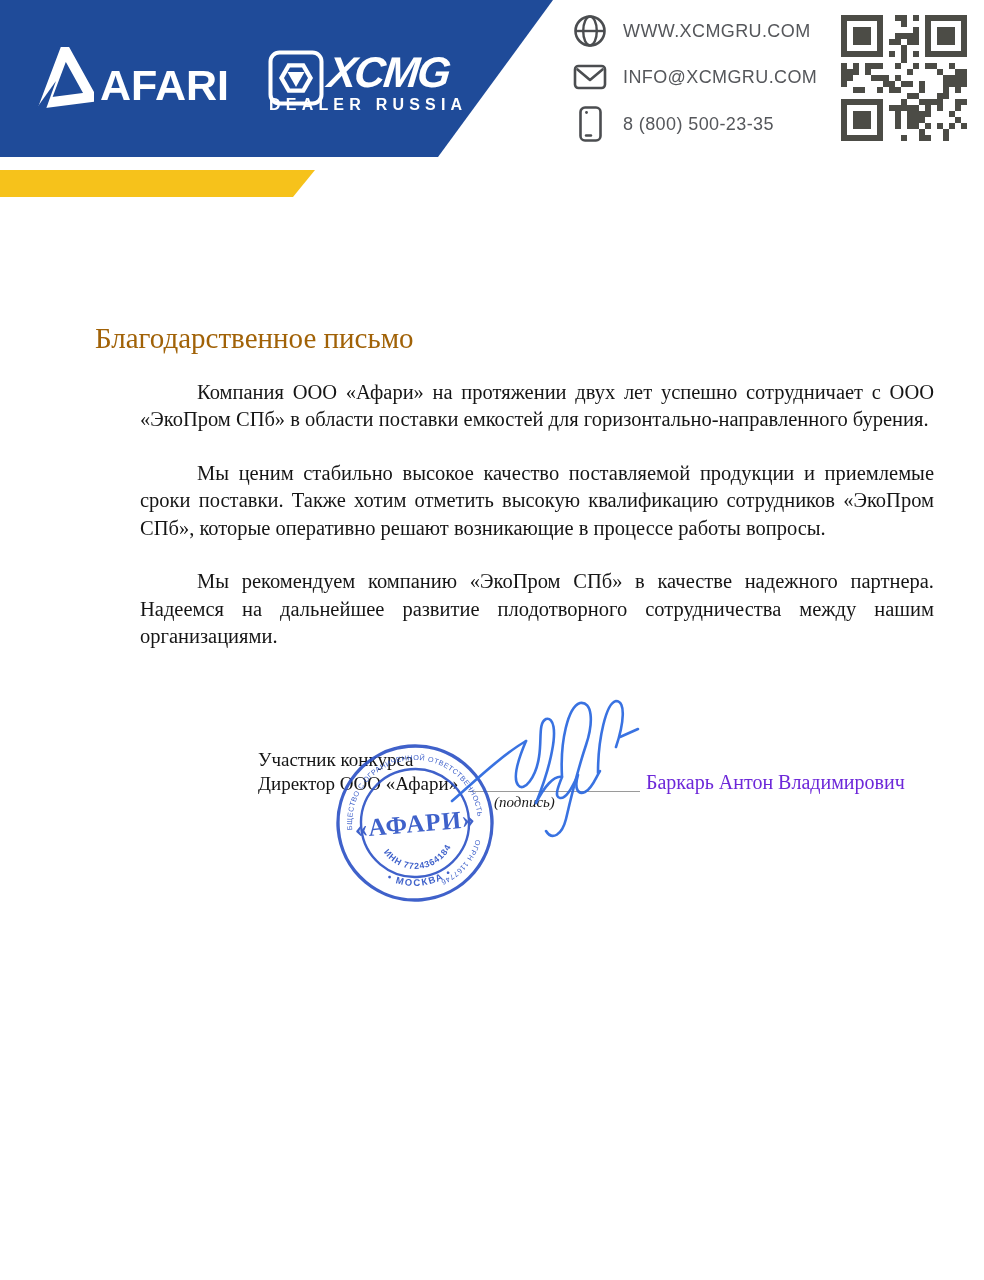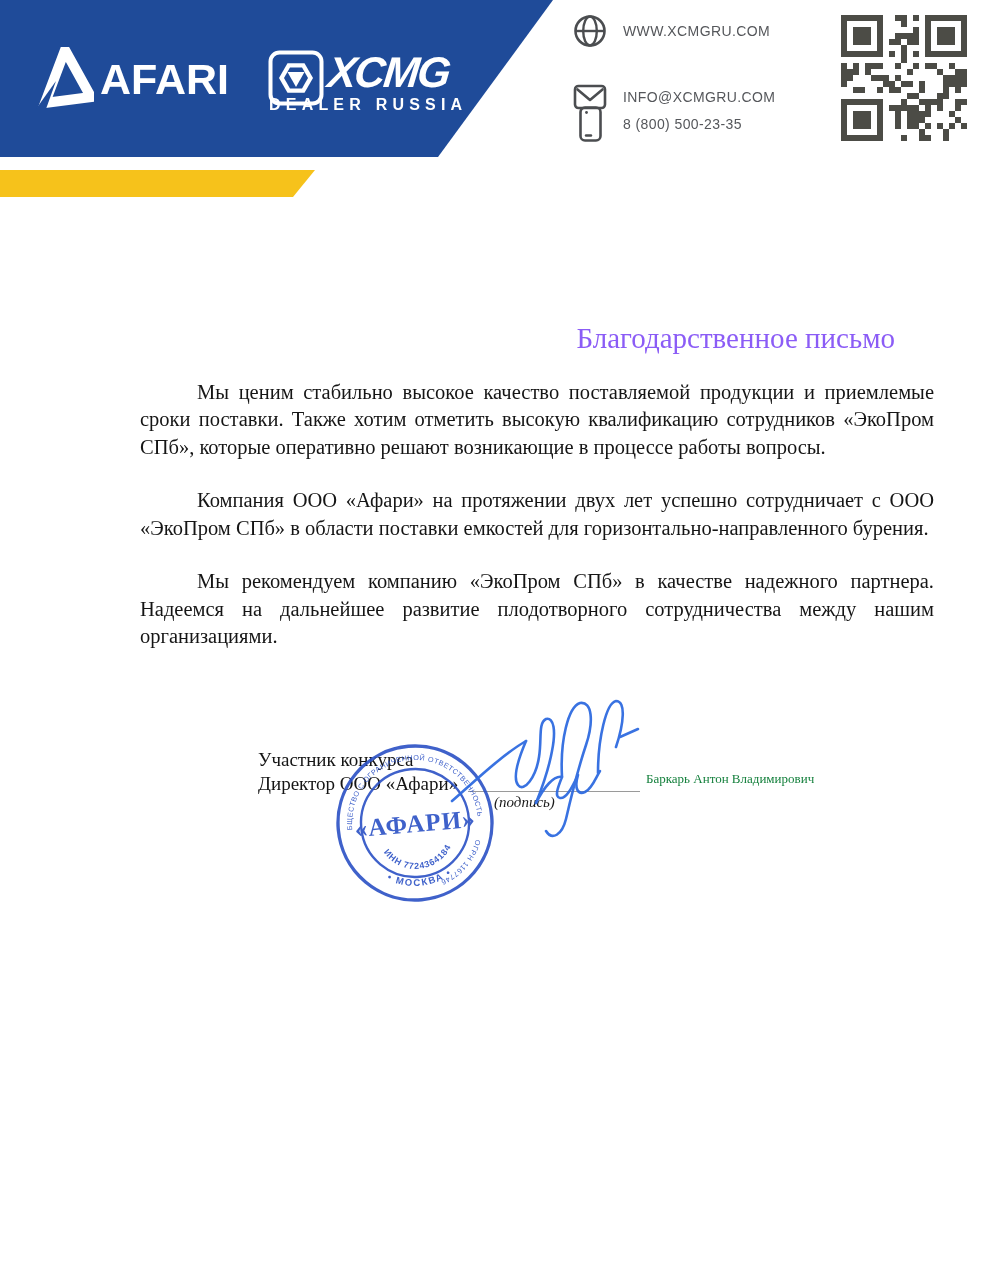--- a/index.html
+++ b/index.html
@@ -6,52 +6,52 @@
   #page{position:relative;width:984px;height:1280px;background:#ffffff;overflow:hidden;
         font-family:"Liberation Sans",sans-serif;}
 
   
   .banner{position:absolute;left:0;top:0;width:600px;height:157px;background:#1f4b99;
           clip-path:polygon(0 0,553px 0,438px 157px,0 157px);}
   .stripe{position:absolute;left:0;top:170px;width:330px;height:27px;background:#f6c21b;
           clip-path:polygon(0 0,315px 0,293px 27px,0 27px);}
 
   .afari-icon{position:absolute;left:36px;top:47px;}
-  .afari-word{position:absolute;left:100px;top:49px;font-size:43px;font-weight:700;color:#fff;
+  .afari-word{position:absolute;left:100px;top:55px;font-size:43px;font-weight:700;color:#fff;
               letter-spacing:0px;line-height:60px;}
   .xcmg-icon{position:absolute;left:268px;top:50px;}
   .xcmg-word{position:absolute;left:328px;top:44px;font-size:43px;font-weight:800;color:#fff;
              font-style:italic;transform:skewX(-6deg);letter-spacing:-2px;line-height:56px;}
   .xcmg-tag{position:absolute;left:269px;top:96px;font-size:16px;font-weight:700;color:#fff;
             letter-spacing:5.2px;white-space:nowrap;}
 
   .contact-row{position:absolute;left:572px;display:flex;align-items:center;gap:15px;height:36px;}
-  .contact-row .txt{font-size:14px;color:#55575b;letter-spacing:0.4px;white-space:nowrap;}
-  .c1{top:13px;} .c2{top:59px;margin-top:20px;} .c3{top:106px;text-align:right;}
+  .contact-row .txt{font-size:18px;color:#55575b;letter-spacing:0.4px;white-space:nowrap;}
+  .c1{top:13px;} .c2{top:59px;} .c3{top:106px;text-align:right;}
 
   #qr-svg{position:absolute;left:841px;top:15px;}
 
   
-  .doc-title{position:absolute;left:95px;top:322px;width:800px;text-align:right;
-             font-family:"Liberation Serif",serif;font-size:29px;color:#8b5cf6;}
+  .doc-title{position:absolute;left:95px;top:322px;width:800px;text-align:left;
+             font-family:"Liberation Serif",serif;font-size:29px;color:#a16207;}
   .doc-body{position:absolute;left:140px;top:379px;width:794px;
             font-family:"Liberation Serif",serif;font-size:20.5px;line-height:27.3px;
             text-align:justify;color:#151515;}
   .doc-body p{margin:0 0 26.5px 0;text-indent:57px;}
 
   
   .sig-role1{position:absolute;left:258px;top:749px;font-family:"Liberation Serif",serif;
              font-size:19px;color:#151515;}
   .sig-role2{position:absolute;left:258px;top:773px;font-family:"Liberation Serif",serif;
              font-size:19px;color:#151515;}
   .sig-line{position:absolute;left:468px;top:791px;width:172px;border-top:1.4px solid #9a9a9a;}
   .sig-caption{position:absolute;left:494px;top:794px;font-family:"Liberation Serif",serif;
                font-style:italic;font-size:15px;color:#1a1a1a;}
   .sig-name{position:absolute;left:646px;top:771px;font-family:"Liberation Serif",serif;
-            font-size:13px;color:#15803d;white-space:nowrap;text-align:center;}
+            font-size:20px;color:#6d28d9;white-space:nowrap;text-align:center;}
 
   #stamp-svg{position:absolute;left:333px;top:741px;opacity:0.9;pointer-events:none;}
   #sig-scrawl{position:absolute;left:440px;top:693px;opacity:0.95;pointer-events:none;}
 </style>
 </head>
 <body>
 
 <div id="page">
 
   <div class="banner"></div>
@@ -220,22 +220,22 @@
       <rect x="102" y="114" width="6" height="6" fill="#4c4c46"></rect>
       <rect x="60" y="120" width="6" height="6" fill="#4c4c46"></rect>
       <rect x="78" y="120" width="6" height="6" fill="#4c4c46"></rect>
       <rect x="84" y="120" width="6" height="6" fill="#4c4c46"></rect>
       <rect x="102" y="120" width="6" height="6" fill="#4c4c46"></rect>
     </svg>
 
   <div class="doc-title">Благодарственное письмо</div>
 
   <div class="doc-body">
+    <p>Компания ООО «Афари» на протяжении двух лет успешно сотрудничает с ООО «ЭкоПром СПб» в области поставки емкостей для горизонтально-направленного бурения.</p>
     <p>Мы ценим стабильно высокое качество поставляемой продукции и приемлемые сроки поставки. Также хотим отметить высокую квалификацию сотрудников «ЭкоПром СПб», которые оперативно решают возникающие в процессе работы вопросы.</p>
-    <p>Компания ООО «Афари» на протяжении двух лет успешно сотрудничает с ООО «ЭкоПром СПб» в области поставки емкостей для горизонтально-направленного бурения.</p>
     <p>Мы рекомендуем компанию «ЭкоПром СПб» в качестве надежного партнера. Надеемся на дальнейшее развитие плодотворного сотрудничества между нашим организациями.</p>
   </div>
 
   <div class="sig-role1">Участник конкурса</div>
   <div class="sig-role2">Директор ООО «Афари»</div>
   <div class="sig-line"></div>
   <div class="sig-caption">(подпись)</div>
   <div class="sig-name">Баркарь Антон Владимирович</div>
 
   <svg id="stamp-svg" width="164" height="164" viewBox="-82 -82 164 164">

